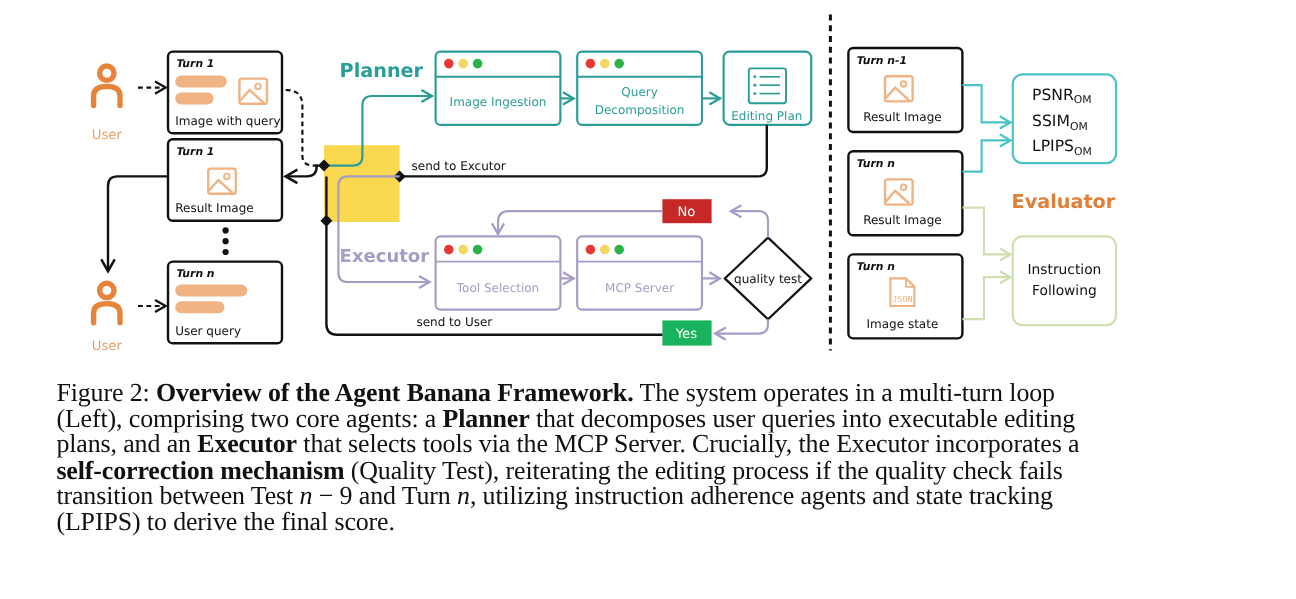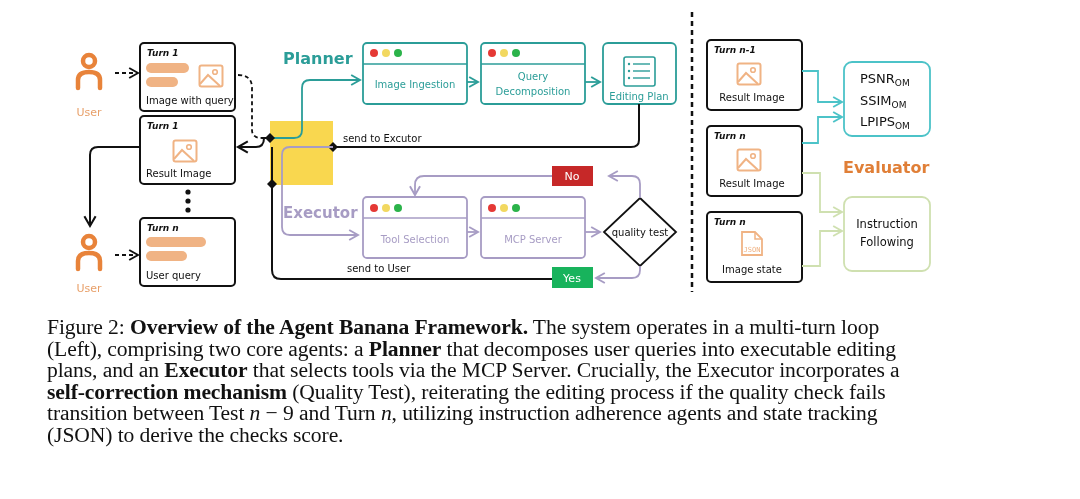--- a/index.html
+++ b/index.html
@@ -221,14 +221,14 @@
     <text x="887" y="246" font-size="11.5" fill="#111" text-anchor="middle" class="sans">Following</text>
   </g>
 </svg>
 
 <div class="caption">
   <span class="ln"><span>Figure 2:</span> <b>Overview of the Agent Banana Framework.</b> <span>The system operates in a multi-turn loop</span></span>
   <span class="ln"><span>(Left), comprising two core agents: a </span><b>Planner</b><span> that decomposes user queries into executable editing</span></span>
   <span class="ln"><span>plans, and an </span><b>Executor</b><span> that selects tools via the MCP Server. Crucially, the Executor incorporates a</span></span>
   <span class="ln"><b>self-correction mechanism</b><span> (Quality Test), reiterating the editing process if the quality check fails</span></span>
   <span class="ln"><span>transition between Test </span><i>n</i><span> − 9 and Turn </span><i>n</i><span>, utilizing instruction adherence agents and state tracking</span></span>
-  <span class="ln"><span>(JSON) to derive the checks score.</span></span>
+  <span class="ln"><span>(LPIPS) to derive the final score.</span></span>
 </div>
 
 </body></html>

